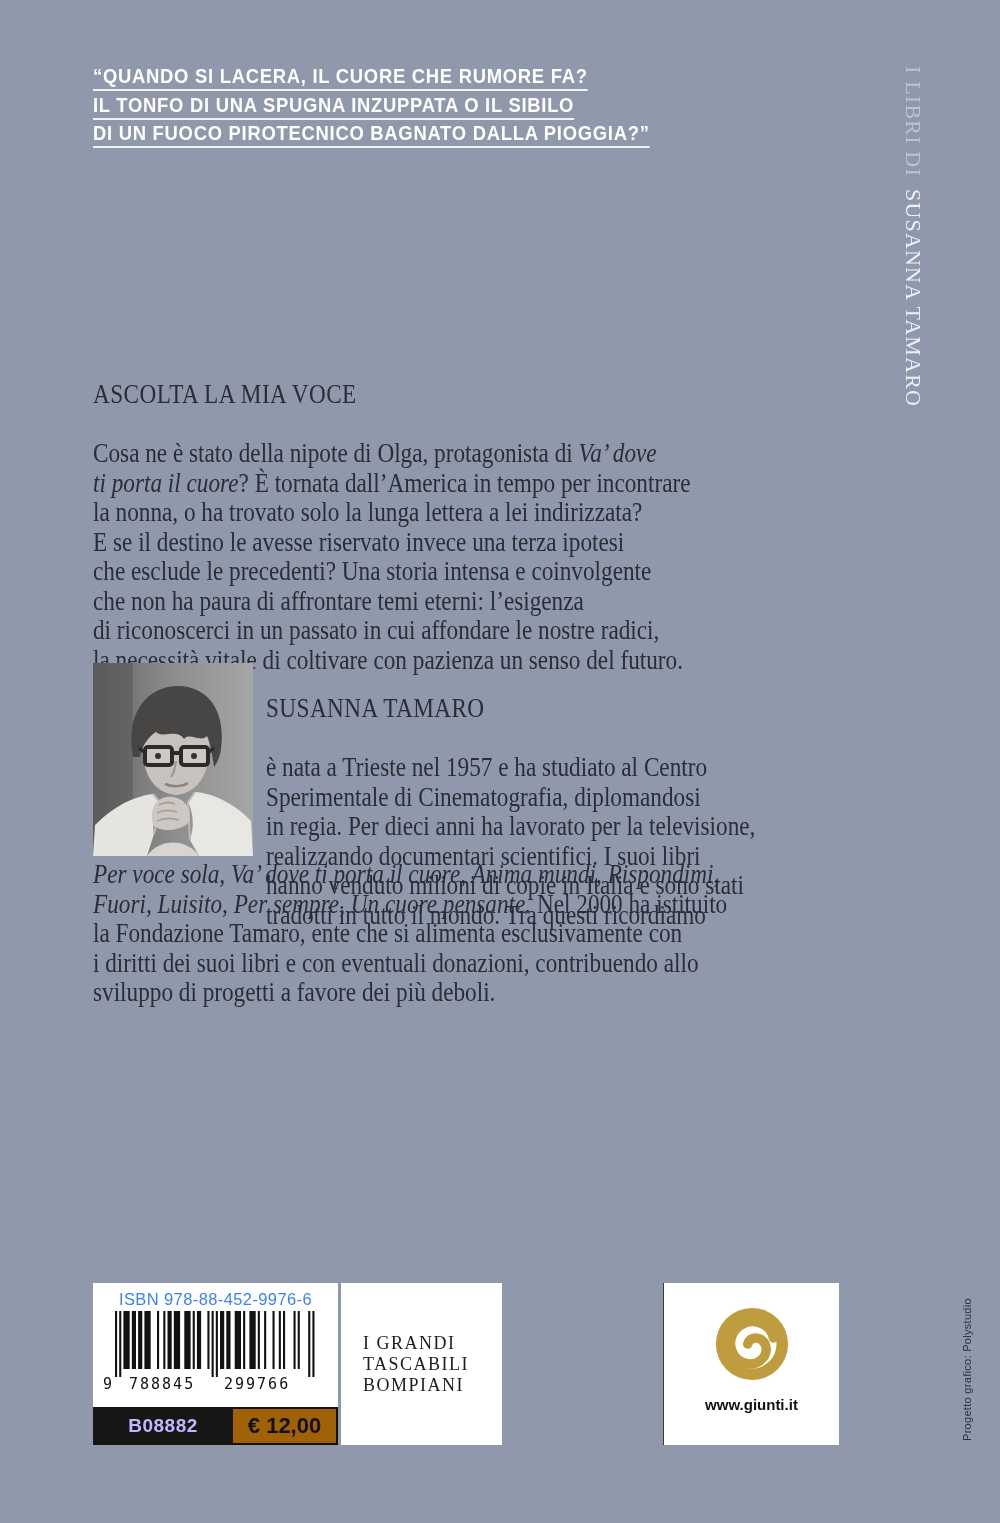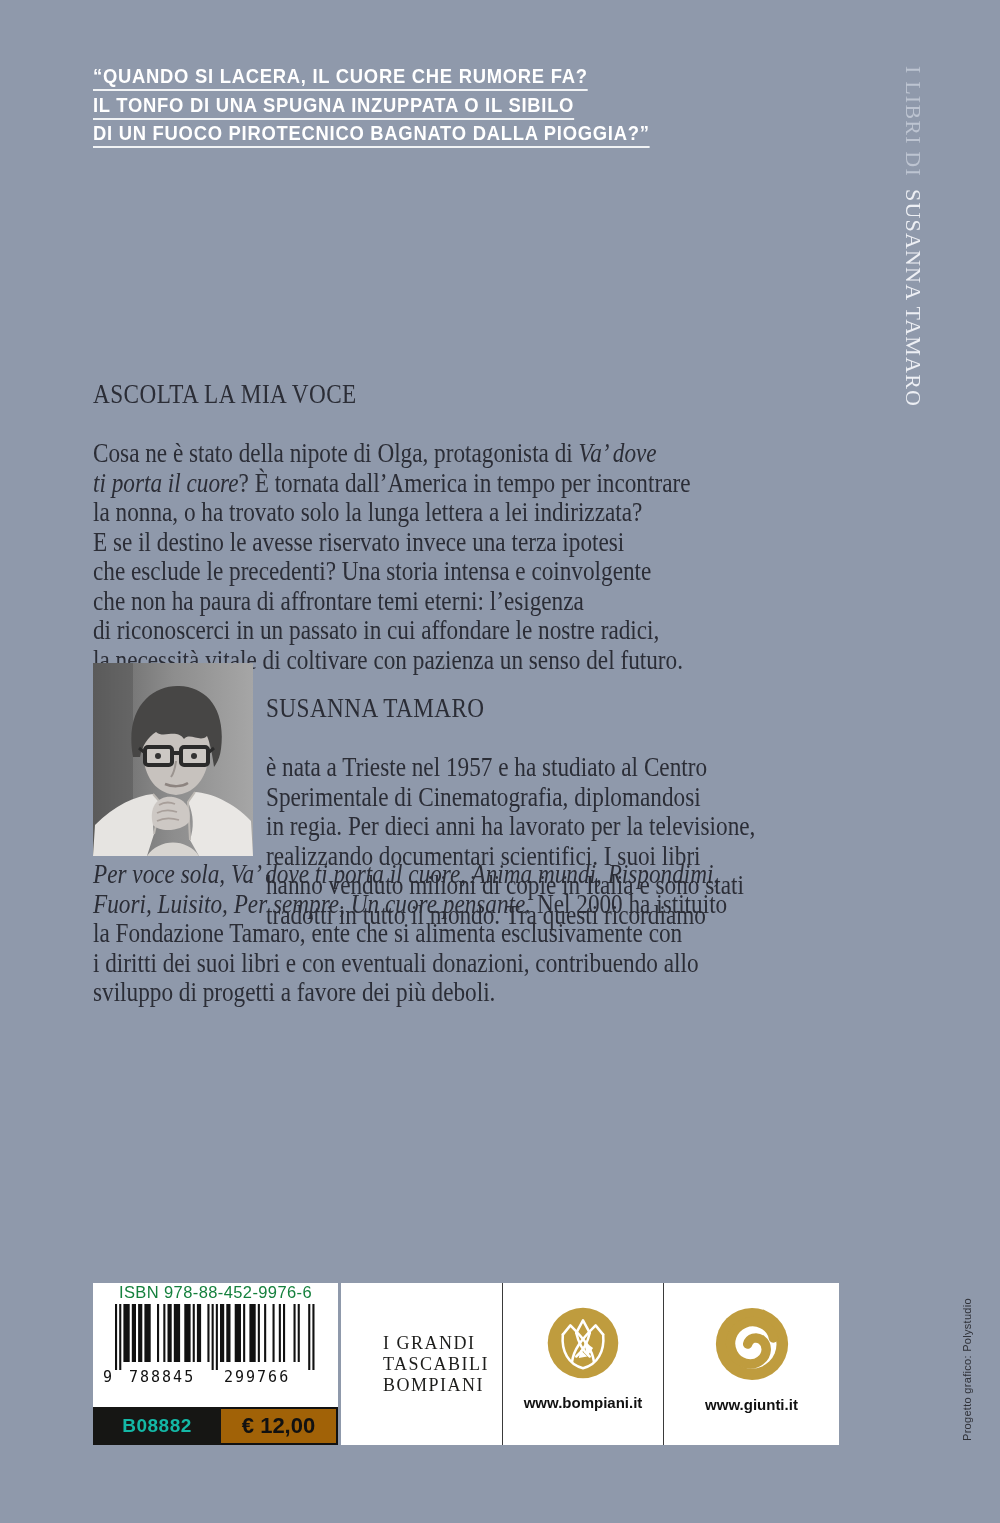--- a/index.html
+++ b/index.html
@@ -54,53 +54,54 @@
   .bio-name{line-height:31px;letter-spacing:.5px;}
   .bio-full{position:absolute;left:93px;top:860px;width:940px;}
 
   
   .isbn-box{
     position:absolute;left:93px;top:1283px;width:245px;height:162px;
     background:#ffffff;text-align:center;
   }
   .isbn-label{
     font-family:"Liberation Sans", sans-serif;
-    font-size:16.5px;letter-spacing:.4px;color:#15803d;
+    font-size:16.5px;letter-spacing:.4px;color:#3b82f6;
+    padding-top:7px;
   }
   .barcode{display:block;margin:2px auto 0 auto;}
   .barcode text{
     font-family:"DejaVu Sans Mono", monospace;
     font-size:15px;letter-spacing:2px;fill:#111;
   }
   .isbn-row{
     position:absolute;left:0;bottom:0;width:100%;height:38px;
     display:flex;
   }
   .code-cell{
-    width:128px;background:#161614;color:#14b8a6;
+    width:140px;background:#161614;color:#c4b5fd;
     font-family:"Liberation Sans", sans-serif;font-weight:bold;font-size:19px;
     display:flex;align-items:center;justify-content:center;
     letter-spacing:.5px;
   }
   .price-cell{
     flex:1;background:#a16207;color:#111;
     border:2px solid #111;border-left:none;box-sizing:border-box;
     font-family:"Liberation Sans", sans-serif;font-weight:bold;font-size:22px;
     display:flex;align-items:center;justify-content:center;
   }
 
   .series-box{
     position:absolute;left:341px;top:1283px;width:161px;height:162px;
     background:#ffffff;display:flex;align-items:center;
     box-sizing:border-box;
   }
   .series-text{
     font-family:"Liberation Serif", serif;
     font-size:18px;line-height:21px;letter-spacing:1.5px;
-    color:#1d1d1b;white-space:pre-line;padding-left:22px;margin-left:20px;
+    color:#1d1d1b;white-space:pre-line;padding-left:22px;
   }
 
   .logo-box{
     position:absolute;top:1283px;height:162px;background:#ffffff;
     border-left:1px solid #3a3a3a;box-sizing:border-box;
     display:flex;flex-direction:column;align-items:center;justify-content:flex-start;
   }
   .logo-box.bompiani{left:502px;width:161px;}
   .logo-box.giunti{left:663px;width:176px;}
   .logo-circle{margin-top:18px;display:block;}
@@ -242,36 +243,20 @@
       <div class="price-cell">€ 12,00</div>
     </div>
   </div>
 
   <div class="series-box">
     <div class="series-text">I GRANDI
 TASCABILI
 BOMPIANI</div>
   </div>
 
-  <div class="logo-box bompiani">
-    <svg class="logo-circle" width="84" height="84" viewBox="-50 -50 100 100" xmlns="http://www.w3.org/2000/svg">
-      <circle r="42" fill="#bf9c3e"></circle>
-      <g stroke="#ffffff" stroke-width="3" fill="none" stroke-linejoin="round" stroke-linecap="round">
-        <path d="M-24,-10 C-26,10 -17,26 0,30 C17,26 26,10 24,-10"></path>
-        <path d="M-24,-10 L-15,-21 C3,-3 11,8 13,22"></path>
-        <path d="M24,-10 L15,-21 C-3,-3 -11,8 -13,22"></path>
-        <path d="M-8,-12 L0,-27 L8,-12"></path>
-        <path d="M-8,-12 C-5,2 1,10 8,16"></path>
-        <path d="M8,-12 C5,2 -1,10 -8,16"></path>
-      </g>
-      <path d="M1,-2 L12,6 L5,16 Z" fill="#ffffff"></path>
-      <path d="M-3,8 L5,16 L-5,18 Z" fill="#ffffff"></path>
-    </svg>
-    <div class="logo-url">www.bompiani.it</div>
-  </div>
 
   <div class="logo-box giunti">
     <svg class="logo-circle" width="86" height="86" viewBox="-50 -50 100 100" xmlns="http://www.w3.org/2000/svg">
       <circle r="42" fill="#bf9c3e"></circle>
       <circle r="28.5" fill="#ffffff"></circle>
       <path d="M 25,-7 C 22,-22 5,-30 -9,-24 C -23,-18 -29,-2 -22,11 C -16,23 0,27 10,19 C 18,13 19,1 11,-5 C 5,-9 -3,-7 -5,0" fill="none" stroke="#bf9c3e" stroke-width="11" stroke-linecap="round"></path>
     </svg>
     <div class="logo-url">www.giunti.it</div>
   </div>
 

